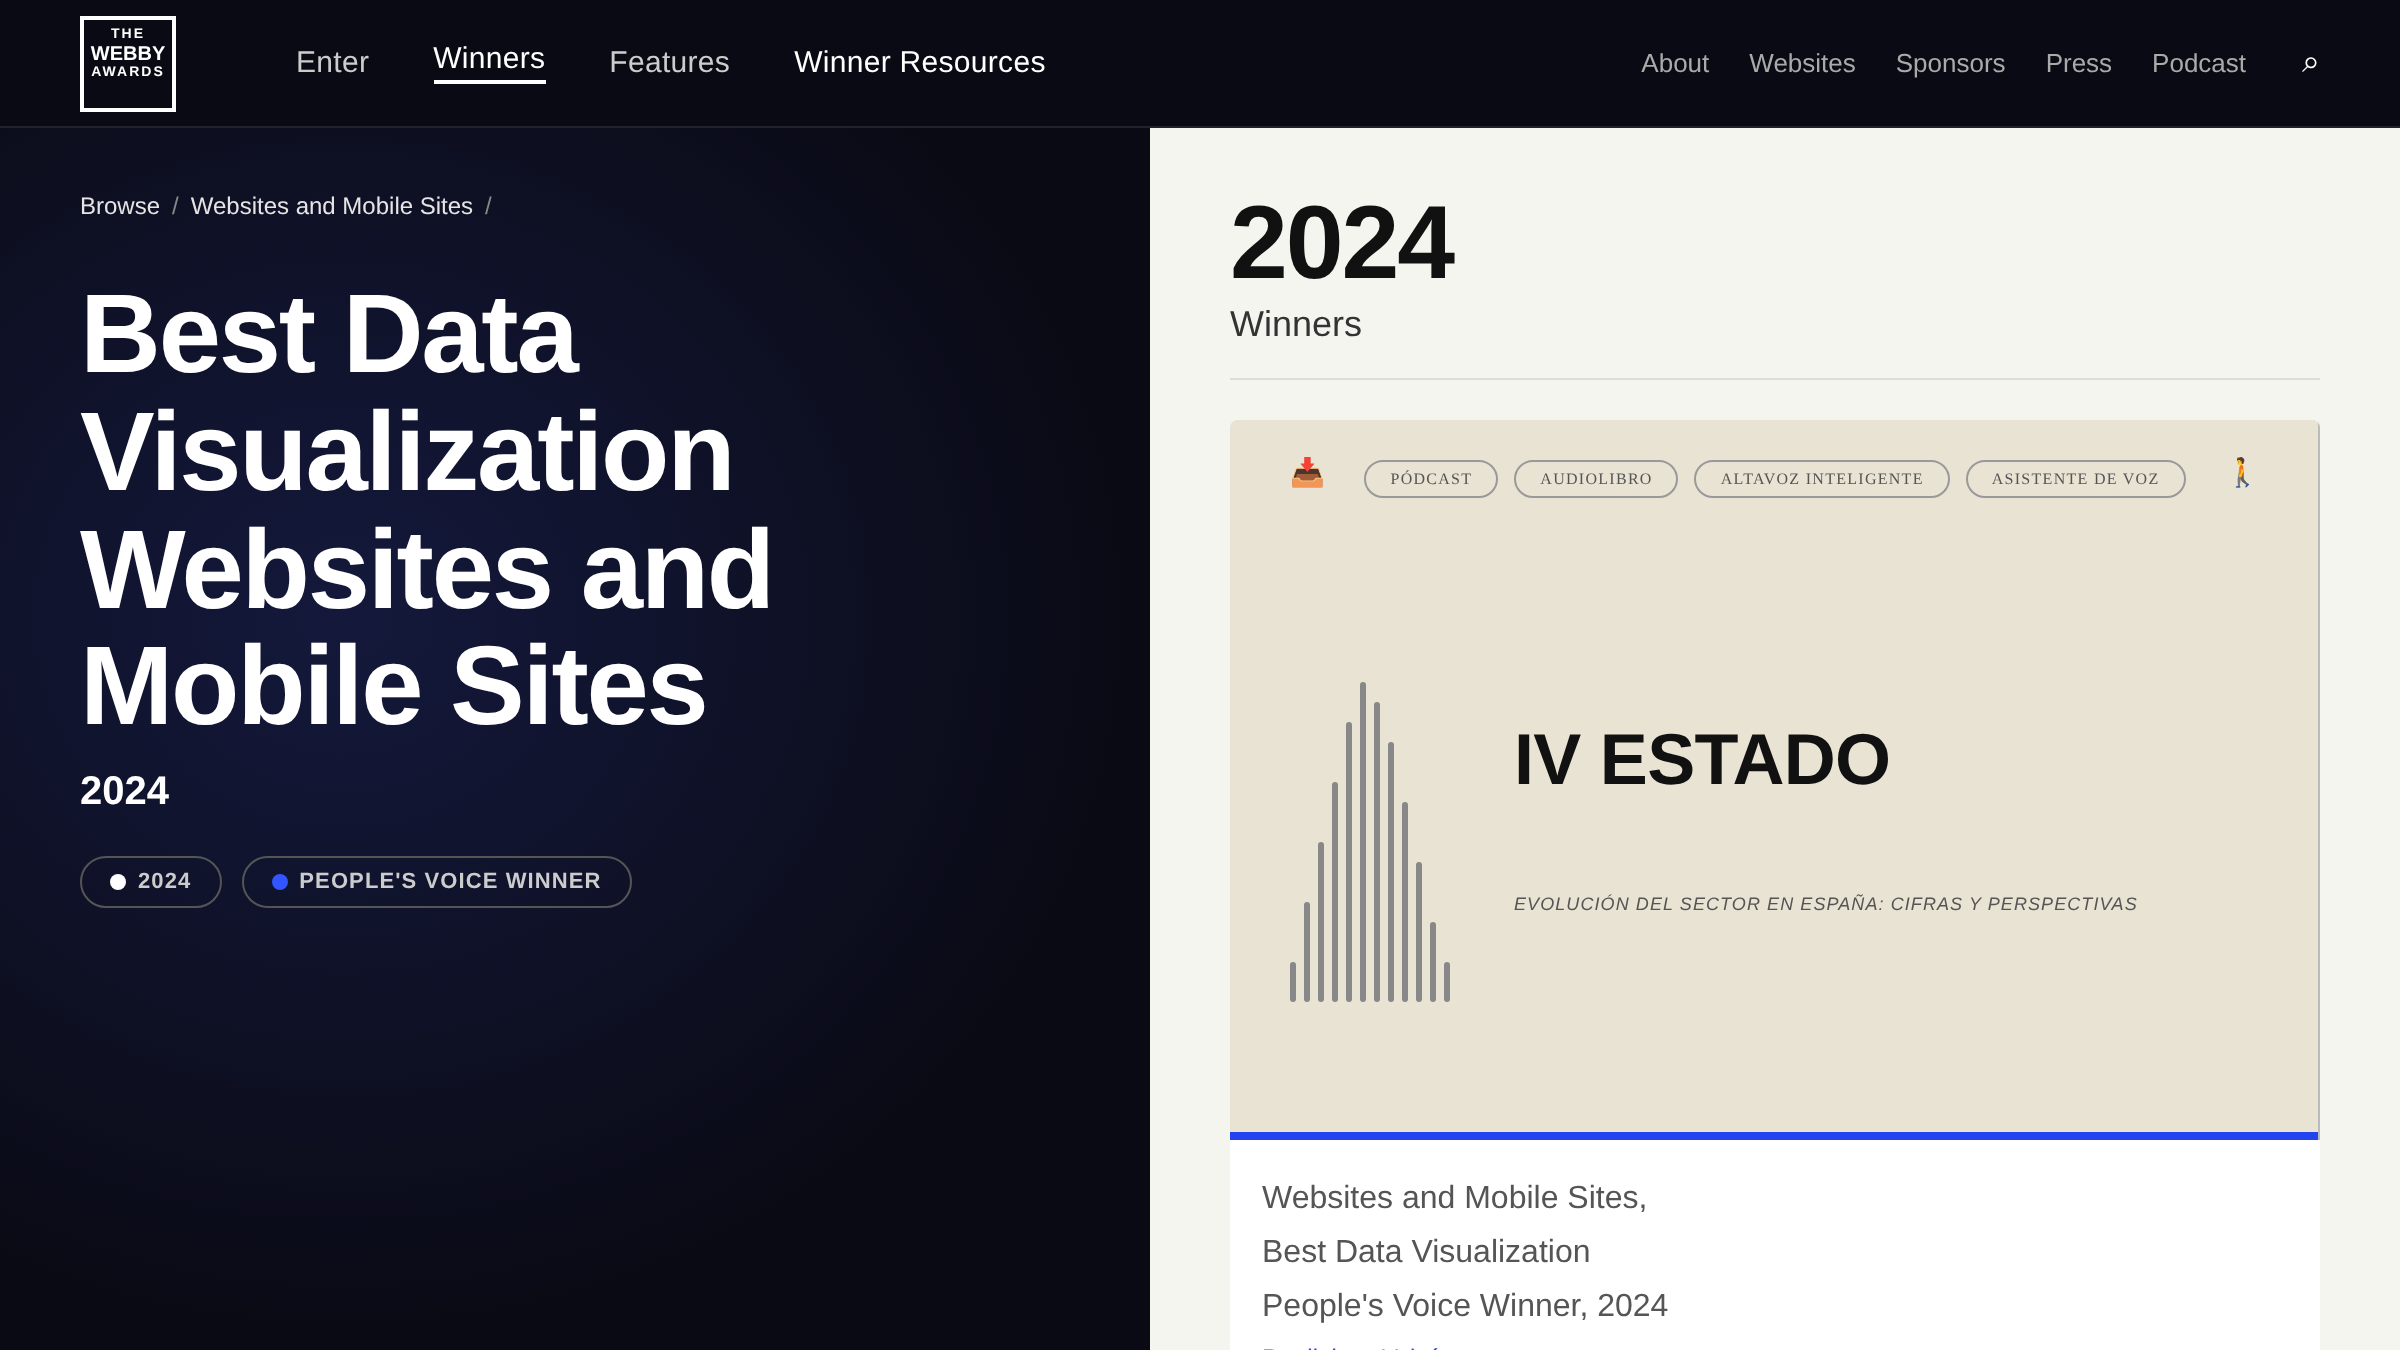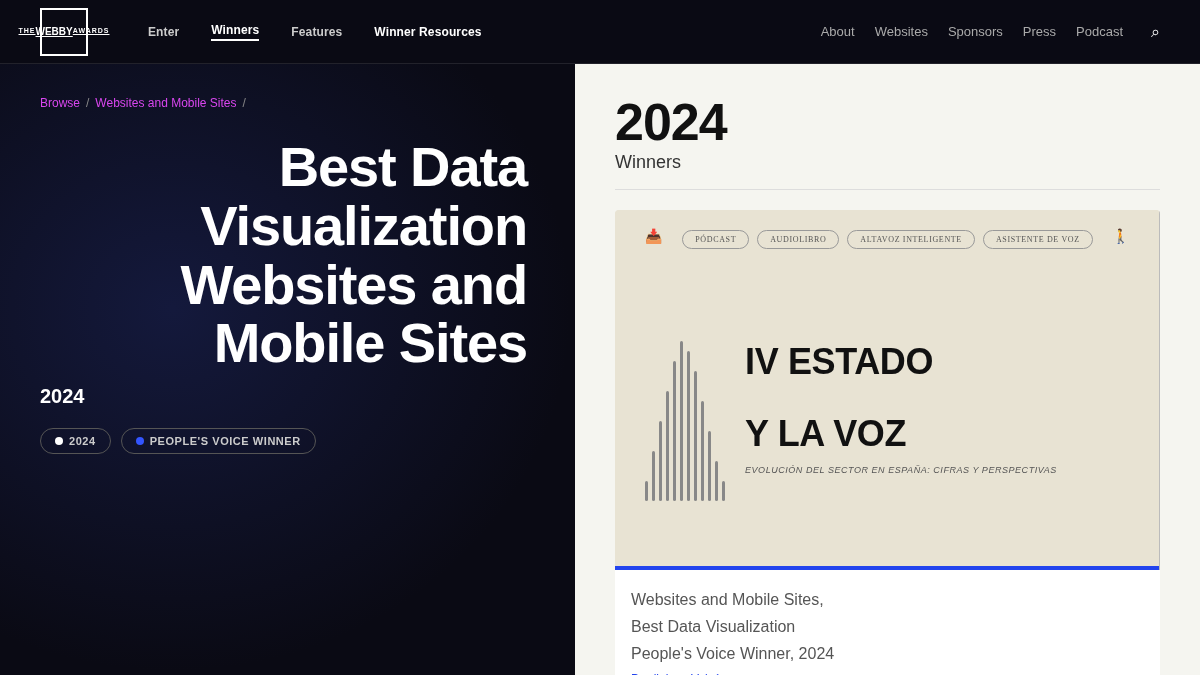--- a/index.html
+++ b/index.html
@@ -28,40 +28,39 @@
     .logo {
       display: flex;
       align-items: center;
       margin-right: 60px;
     }
     .logo-box {
       width: 48px;
       height: 48px;
       border: 2px solid #fff;
       display: flex;
-      align-items: center;
-      justify-content: center;
+      flex-direction: column;
+      align-items: center;
       padding: 4px;
-      text-decoration: underline;
     }
     .logo-text-the { font-size: 7px; font-weight: 700; letter-spacing: 1px; color: #fff; line-height: 1.2; }
     .logo-text-webby { font-size: 10px; font-weight: 900; letter-spacing: 0px; color: #fff; line-height: 1.1; }
     .logo-text-awards { font-size: 7px; font-weight: 700; letter-spacing: 1px; color: #fff; line-height: 1.2; }
 
     nav.main-nav {
       display: flex;
       align-items: center;
       gap: 32px;
       flex: 1;
     }
     nav.main-nav a {
       color: #ccc;
       text-decoration: none;
-      font-size: 12px;
-      font-weight: 700;
+      font-size: 15px;
+      font-weight: 400;
       letter-spacing: 0.01em;
     }
     nav.main-nav a.active {
       color: #fff;
       border-bottom: 2px solid #fff;
       padding-bottom: 2px;
     }
     nav.main-nav a.highlight {
       color: #fff;
     }
@@ -112,33 +111,32 @@
     .breadcrumb {
       display: flex;
       align-items: center;
       gap: 6px;
       font-size: 12px;
       color: #888;
       margin-bottom: 28px;
       position: relative;
       z-index: 1;
     }
-    .breadcrumb a { color: #d946ef; text-decoration: none; }
+    .breadcrumb a { color: #e5e5e5; text-decoration: none; }
     .breadcrumb span { color: #888; }
 
     .page-title {
       font-size: 56px;
       font-weight: 900;
       line-height: 1.05;
       color: #fff;
       letter-spacing: -0.02em;
       margin-bottom: 12px;
       position: relative;
       z-index: 1;
-      text-align: right;
     }
 
     .year-badge {
       font-size: 20px;
       font-weight: 700;
       color: #fff;
       margin-bottom: 20px;
       position: relative;
       z-index: 1;
     }
@@ -275,20 +273,21 @@
       height: 180px;
       flex-shrink: 0;
     }
     .site-preview-line {
       width: 3px;
       background: #888;
       border-radius: 2px;
     }
     .site-preview-text-block {
       flex: 1;
+      margin-left: 12px;
     }
     .site-preview-title {
       font-size: 36px;
       font-weight: 900;
       color: #111;
       line-height: 1;
       letter-spacing: -0.01em;
       margin-bottom: 12px;
     }
     .site-preview-subtitle {
@@ -423,21 +422,20 @@
               <div class="site-preview-line" style="height:130px"></div>
               <div class="site-preview-line" style="height:100px"></div>
               <div class="site-preview-line" style="height:70px"></div>
               <div class="site-preview-line" style="height:40px"></div>
               <div class="site-preview-line" style="height:20px"></div>
             </div>
             <div class="site-preview-text-block">
               <div class="site-preview-title">
                 <span>IV ESTADO</span><br>
                 <br>
-                <span>Y LA VOZ</span>
               </div>
               <div class="site-preview-subtitle">EVOLUCIÓN DEL SECTOR EN ESPAÑA:
 CIFRAS Y PERSPECTIVAS</div>
             </div>
           </div>
           <div class="site-preview-bar"></div>
           <div class="site-preview-divider"></div>
         </div>
       </div>
       <div class="winner-info">

